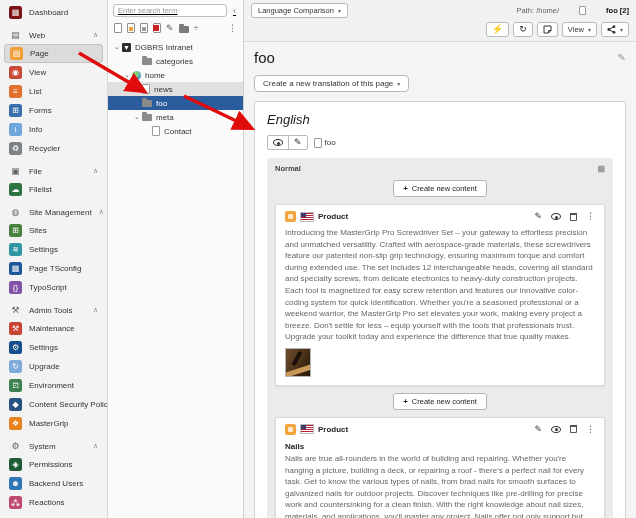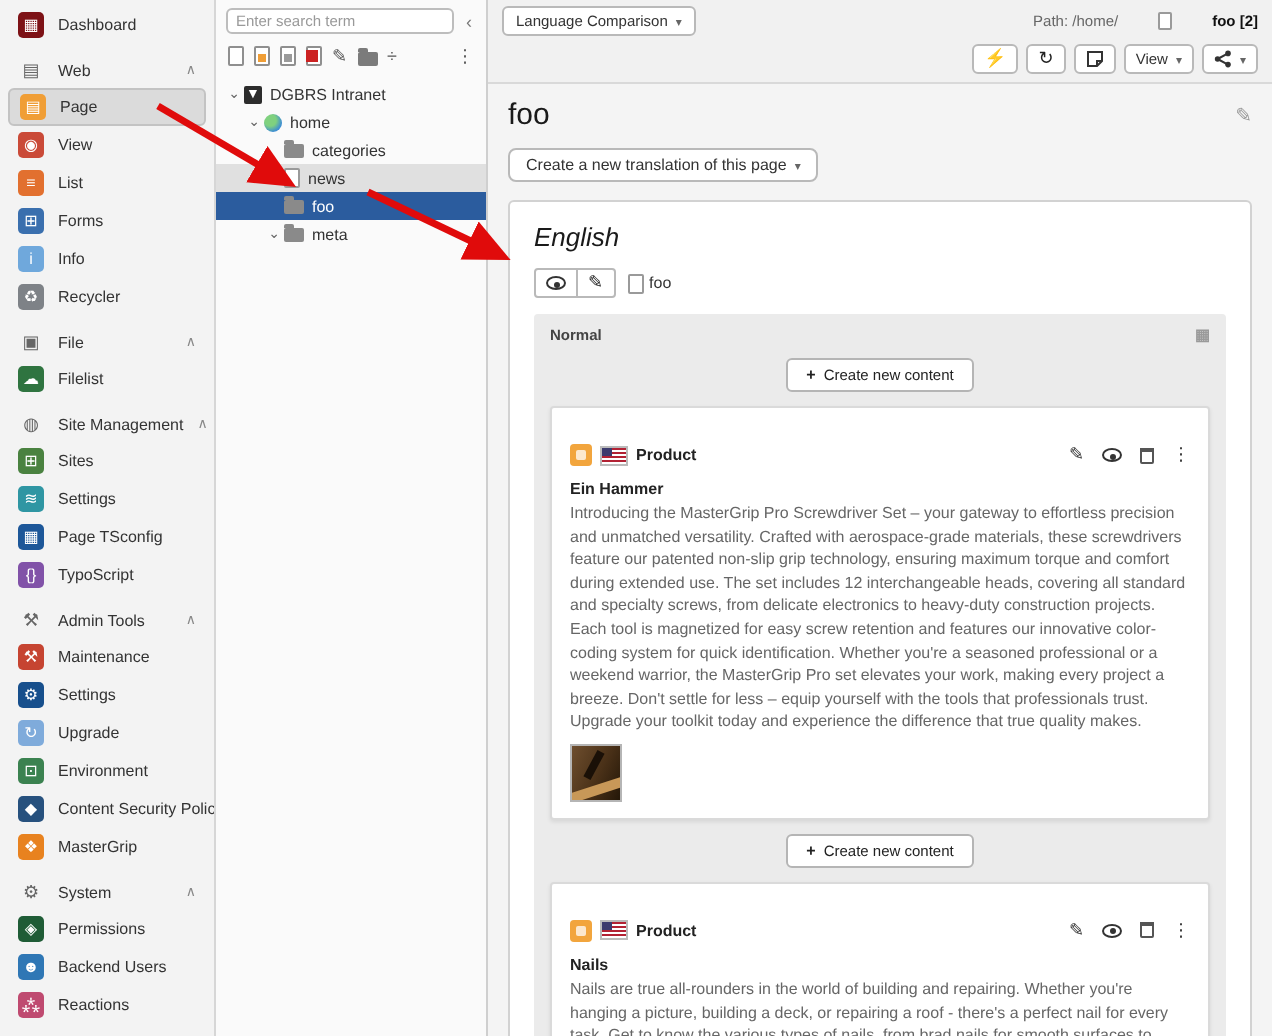--- a/index.html
+++ b/index.html
@@ -24,21 +24,21 @@
   .c-list{background:#e2702f} .c-forms{background:#3a6fae} .c-info{background:#6fa8dc}
   .c-recycler{background:#7e8287} .c-filelist{background:#2f7440} .c-sites{background:#4a8240}
   .c-settings-sm{background:#2f96a3} .c-pagets{background:#1d5799} .c-typoscript{background:#8152a8}
   .c-maintenance{background:#c64431} .c-settings-at{background:#174f8c} .c-upgrade{background:#7fabdb}
   .c-environment{background:#3b8250} .c-csp{background:#27517e} .c-extensions{background:#e8821f}
   .c-permissions{background:#1f5c36} .c-busers{background:#2f77b5} .c-reactions{background:#bf4a70}
 
   
   .pagetree { width:136px; flex:none; background:#fafafa; border-right:1px solid #cfcfcf;
               overflow:hidden; }
-  .pt-top { display:flex; align-items:center; gap:4px; padding:4px 5px 2px; }
+  .pt-top { display:flex; align-items:center; gap:4px; padding:4px 5px 2px;text-decoration:underline; }
   .pt-search { flex:1; height:13px; font-size:7.5px; padding:0 4px; border:1px solid #bdbdbd;
                border-radius:3px; background:#fff; color:#333; font-family:inherit; }
   .pt-collapse { font-size:9px; color:#777; cursor:pointer; padding:0 2px; }
   .pt-toolbar { display:flex; align-items:center; gap:5px; padding:4px 6px 5px; }
   .doc-ic { width:8px; height:10px; background:#fff; border:1px solid #8f8f8f; border-radius:1px;
             position:relative; cursor:grab; }
   .doc-ic span { position:absolute; right:1px; bottom:1px; width:4px; height:4px; }
   .dot-orange{background:#f09e36} .dot-gray{background:#9a9a9a} .dot-red{background:#cc2222; width:6px!important; height:6px!important;}
   .pencil-ic { font-size:9px; color:#555; cursor:grab; line-height:10px; }
   .folder-ic { width:10px; height:7px; background:#7b7b7b; border-radius:1px; position:relative;
@@ -92,21 +92,21 @@
   .mini-label { display:flex; align-items:center; gap:3px; font-size:8px; color:#333; }
   .col-wrap { background:#ebebeb; border-radius:2px; padding:6px 8px 8px; }
   .col-head { display:flex; align-items:center; font-size:7.5px; font-weight:bold; color:#444; }
   .col-grid-ic { margin-left:auto; color:#9a9a9a; font-size:8px; cursor:pointer; }
   .btn-create { display:flex; align-items:center; gap:4px; margin:7px auto; background:#fff;
                 border:1px solid #b5b5b5; border-radius:3px; font-size:7.5px; color:#222;
                 padding:3px 9px; cursor:pointer; font-family:inherit; }
   .plus { font-weight:bold; font-size:8px; }
   .card { background:#fff; border:1px solid #dadada; border-radius:2px;
           box-shadow:0 1px 2px rgba(0,0,0,.09); margin:6px 0; }
-  .card-head { display:flex; align-items:center; gap:5px; padding:18px 9px 4px; }
+  .card-head { display:flex; align-items:center; gap:5px; padding:6px 9px 4px; }
   .ce-icon { width:11px; height:11px; background:#f2a53d; border-radius:2px; position:relative; }
   .ce-icon::after { content:""; position:absolute; inset:3px; background:rgba(255,255,255,.75);
                     border-radius:1px; }
   .flag { width:12px; height:8px; position:relative; flex:none;
           background:repeating-linear-gradient(#b22234 0 1px, #fff 1px 2px); outline:1px solid #bbb; }
   .flag::after { content:""; position:absolute; top:0; left:0; width:5px; height:4px; background:#3c3b6e; }
   .ce-type { font-size:8px; font-weight:bold; color:#222; }
   .card-actions { margin-left:auto; display:flex; align-items:center; gap:9px; color:#333; }
   .act { cursor:pointer; font-size:9px; line-height:9px; color:#333; display:inline-flex; }
   .eye-ic { width:10px; height:7px; border:1px solid #333; border-radius:50%; position:relative; }
@@ -268,44 +268,49 @@
       <span class="folder-ic"></span>
       <span class="divider-ic">÷</span>
       <span class="pt-kebab">⋮</span>
     </div>
     <div class="tree">
       <div class="t-row" style="padding-left:5px">
         <span class="t-exp">⌄</span>
         <span class="t-ico t-logo">▼</span>
         <span>DGBRS Intranet</span>
       </div>
+      <div class="t-row" style="padding-left:25px">
+        <span class="t-gap"></span>
+        <span class="t-ico t-folder"></span>
+        <span>categories</span>
+      </div>
       <div class="t-row" style="padding-left:15px">
         <span class="t-exp">⌄</span>
         <span class="t-ico t-globe"></span>
         <span>home</span>
       </div>
-      <div class="t-row" style="padding-left:25px">
-        <span class="t-gap"></span>
-        <span class="t-ico t-folder"></span>
-        <span>categories</span>
-      </div>
       <div class="t-row hovered" style="padding-left:25px">
         <span class="t-exp">›</span>
         <span class="t-ico t-page"></span>
         <span>news</span>
       </div>
       <div class="t-row selected" style="padding-left:25px">
         <span class="t-gap"></span>
         <span class="t-ico t-folder"></span>
         <span>foo</span>
       </div>
       <div class="t-row" style="padding-left:25px">
         <span class="t-exp">⌄</span>
         <span class="t-ico t-folder"></span>
         <span>meta</span>
+      </div>
+      <div class="t-row" style="padding-left:35px">
+        <span class="t-gap"></span>
+        <span class="t-ico t-page"></span>
+        <span>Contact</span>
       </div>
     </div>
   </aside>
 
   <main class="content">
     <div class="docheader">
       <div class="dh-row1">
         <button class="btn">
           <span>Language Comparison</span>
           <span class="caret">▾</span>
@@ -392,21 +397,20 @@
                 <span class="act">✎</span>
                 <span class="act">
                     <span class="eye-ic"></span>
                   </span>
                 <span class="act">
                     <span class="trash-ic"></span>
                   </span>
                 <span class="act">⋮</span>
               </span>
             </div>
-            <div class="card-title">Ein Hammer</div>
             <div class="card-body">Introducing the MasterGrip Pro Screwdriver Set – your gateway to effortless precision and unmatched versatility. Crafted with aerospace-grade materials, these screwdrivers feature our patented non-slip grip technology, ensuring maximum torque and comfort during extended use. The set includes 12 interchangeable heads, covering all standard and specialty screws, from delicate electronics to heavy-duty construction projects. Each tool is magnetized for easy screw retention and features our innovative color-coding system for quick identification. Whether you're a seasoned professional or a weekend warrior, the MasterGrip Pro set elevates your work, making every project a breeze. Don't settle for less – equip yourself with the tools that professionals trust. Upgrade your toolkit today and experience the difference that true quality makes.</div>
             <div class="thumb thumb-hammer"></div>
           </article>
 
           <button class="btn-create">
             <span class="plus">+</span>
             <span>Create new content</span>
           </button>
 
           <article class="card">

